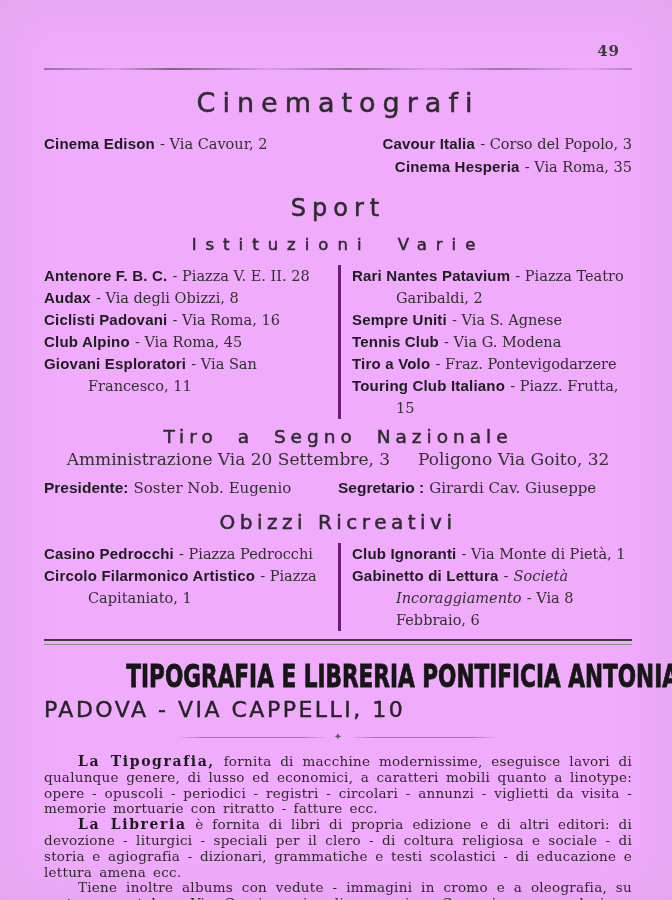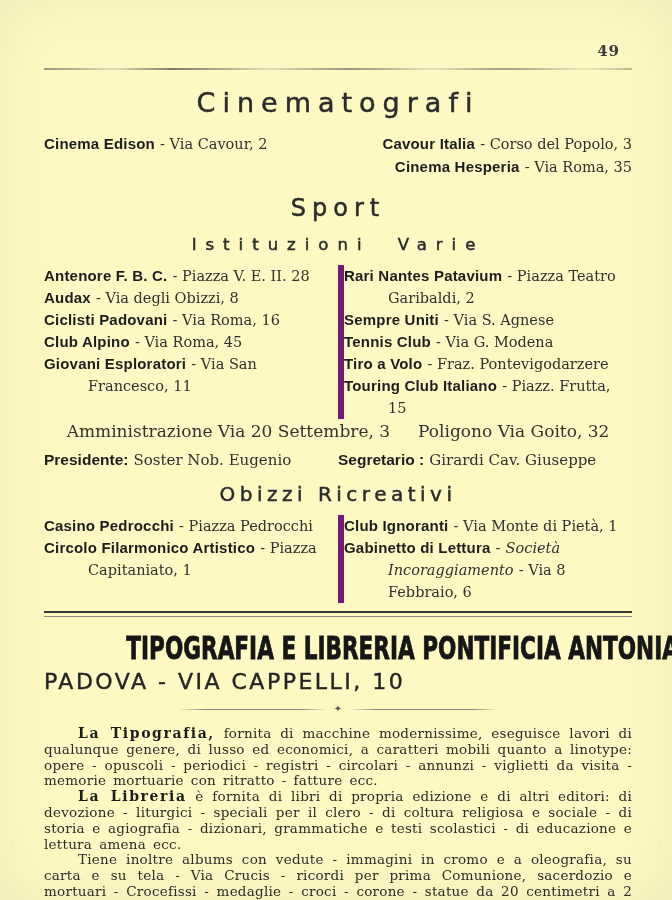--- a/index.html
+++ b/index.html
@@ -1,20 +1,20 @@
 <!DOCTYPE html>
 <html><head>
 <meta charset="utf-8">
 <style>
   html,body{margin:0;padding:0;background:#eceae6;}
   .page{
     position:relative;
     width:672px;height:900px;
     margin:0 auto;
-    background:#fef9c3;
+    background:#f0abfc;
     color:#262626;
     font-family:"DejaVu Serif", serif;
     overflow:hidden;
     box-sizing:border-box;
     padding:0 40px 0 44px;
     box-shadow:inset 0 0 60px rgba(120,115,105,.12);
   }
   
   .pagenum{
     position:absolute;top:42px;right:52px;
@@ -44,21 +44,21 @@
   .ename{
     font-family:"Liberation Sans","DejaVu Sans",sans-serif;
     font-weight:bold;color:#1d1d1d;font-size:15px;letter-spacing:.2px;
   }
   .eaddr{font-size:14.5px;color:#30302e;}
   .ital{font-style:italic;}
   .cinema-row1{display:flex;justify-content:space-between;margin-top:15px;line-height:22px;}
   .cinema-row2{text-align:right;margin-top:1px;line-height:22px;}
   .cols{display:grid;grid-template-columns:1fr 1fr;margin-top:11px;}
   .col-l{padding-right:12px;}
-  .col-r{border-left:6px solid #701a75;}
+  .col-r{border-left:3px solid #701a75;padding-left:11px;}
   .entry{line-height:22px;padding-left:44px;text-indent:-44px;}
   
   .adminline{text-align:center;font-size:17px;margin-top:3px;color:#33322f;line-height:18px;}
   .adminline .gap{display:inline-block;width:28px;}
   .officers{display:flex;margin-top:9px;line-height:21px;}
   .officers > div{flex:1;}
   .off-label{
     font-family:"Liberation Sans","DejaVu Sans",sans-serif;
     font-weight:bold;font-size:15.5px;color:#1d1d1d;
   }
@@ -135,20 +135,21 @@
     </div>
     <div class="col-r">
       <div class="entry"><b class="ename">Rari Nantes Patavium</b> <span class="eaddr">- Piazza Teatro Garibaldi, 2</span></div>
       <div class="entry"><b class="ename">Sempre Uniti</b> <span class="eaddr">- Via S. Agnese</span></div>
       <div class="entry"><b class="ename">Tennis Club</b> <span class="eaddr">- Via G. Modena</span></div>
       <div class="entry"><b class="ename">Tiro a Volo</b> <span class="eaddr">- Fraz. Pontevigodarzere</span></div>
       <div class="entry"><b class="ename">Touring Club Italiano</b> <span class="eaddr">- Piazz. Frutta, 15</span></div>
     </div>
   </div>
 
+  <h3 class="h-sans h-tiro">Tiro a Segno Nazionale</h3>
   <div class="adminline">
     <span>Amministrazione Via 20 Settembre, 3</span><span class="gap"></span><span>Poligono Via Goito, 32</span>
   </div>
   <div class="officers">
     <div>
       <span class="off-label">Presidente:</span>
       <span class="off-value">Soster Nob. Eugenio</span>
     </div>
     <div>
       <span class="off-label">Segretario :</span>

